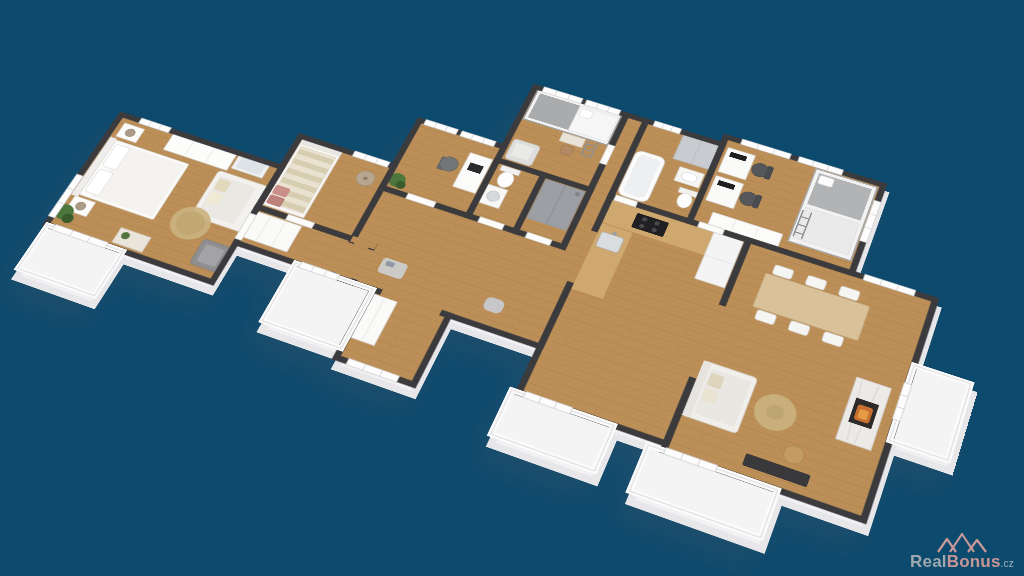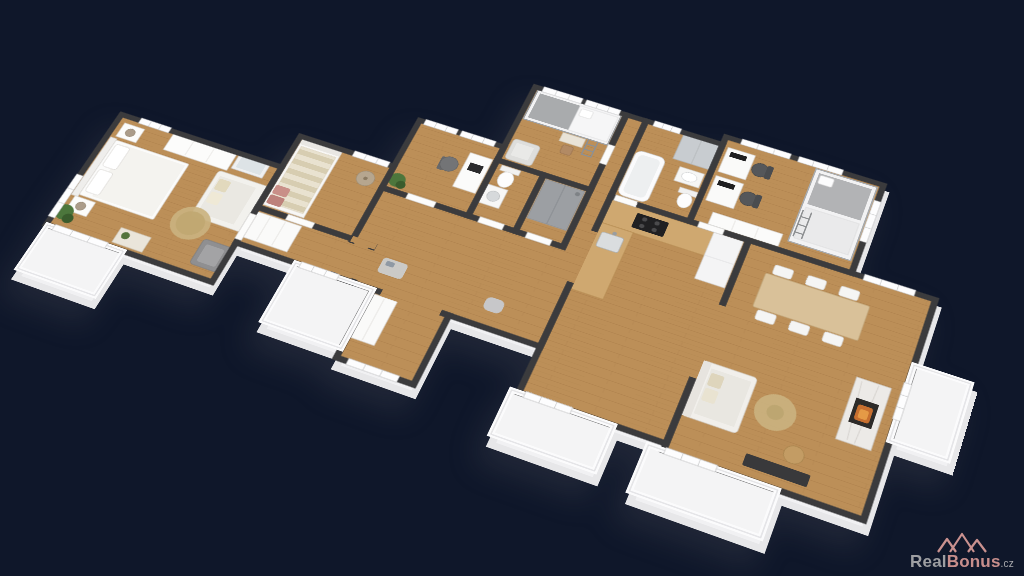--- a/index.html
+++ b/index.html
@@ -1,16 +1,16 @@
 <!DOCTYPE html>
 <html><head>
 <meta charset="utf-8">
 <style>
   html,body{margin:0;padding:0;background:#ffffff;}
-  .stage{position:relative;width:1024px;height:576px;background:#0f172a;overflow:hidden;
+  .stage{position:relative;width:1024px;height:576px;background:#0c4a6e;overflow:hidden;
          font-family:"Liberation Sans",sans-serif;}
   .plan-wrap{position:absolute;left:-133px;top:-32px;width:1290px;height:640px;
              filter:drop-shadow(-12px 16px 14px rgba(90,90,100,0.22));}
   .plan3d{width:1290px;height:640px;
           transform:translate(6px,-30px) perspective(1800px) rotateX(35deg) rotateZ(22deg) scale(0.74);
           transform-origin:50% 50%;}
   svg{display:block;}
   .watermark{position:absolute;right:10px;bottom:6px;display:flex;flex-direction:column;
              align-items:center;opacity:0.85;user-select:none;}
   .wm-text{font-size:17px;font-weight:bold;letter-spacing:0.2px;line-height:1;}

